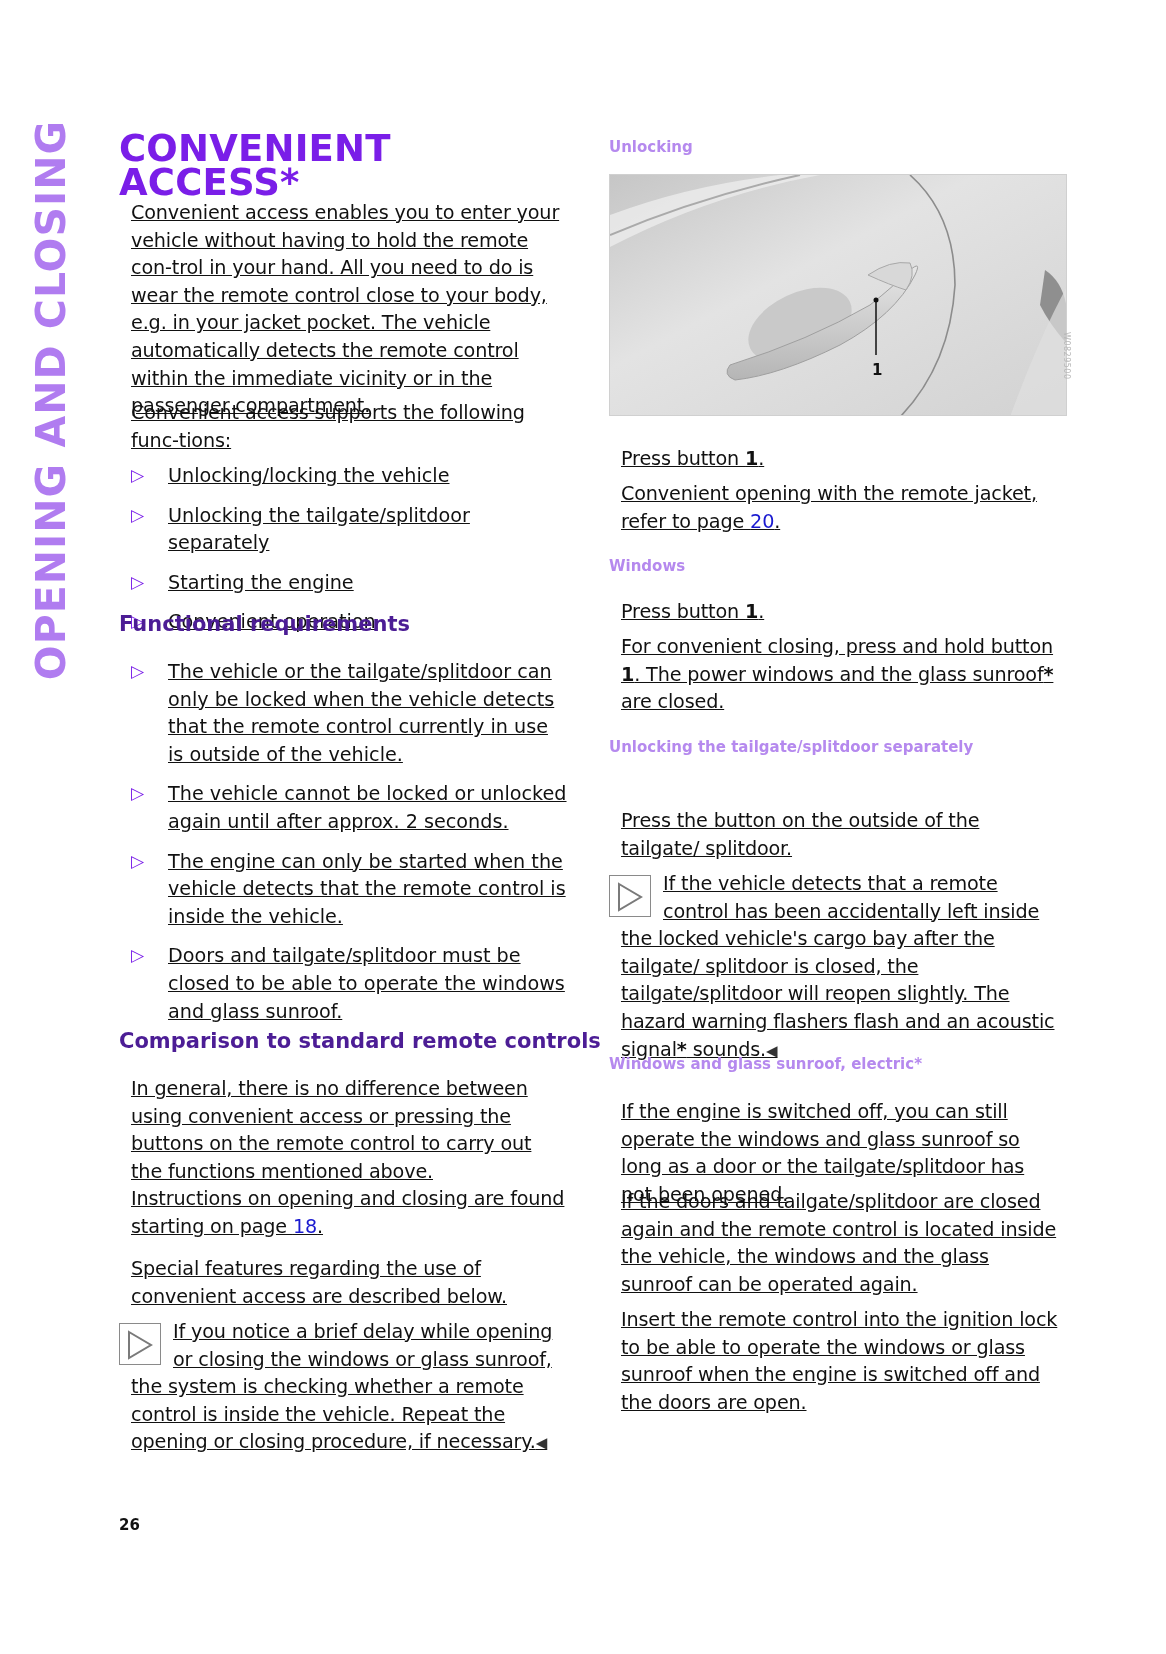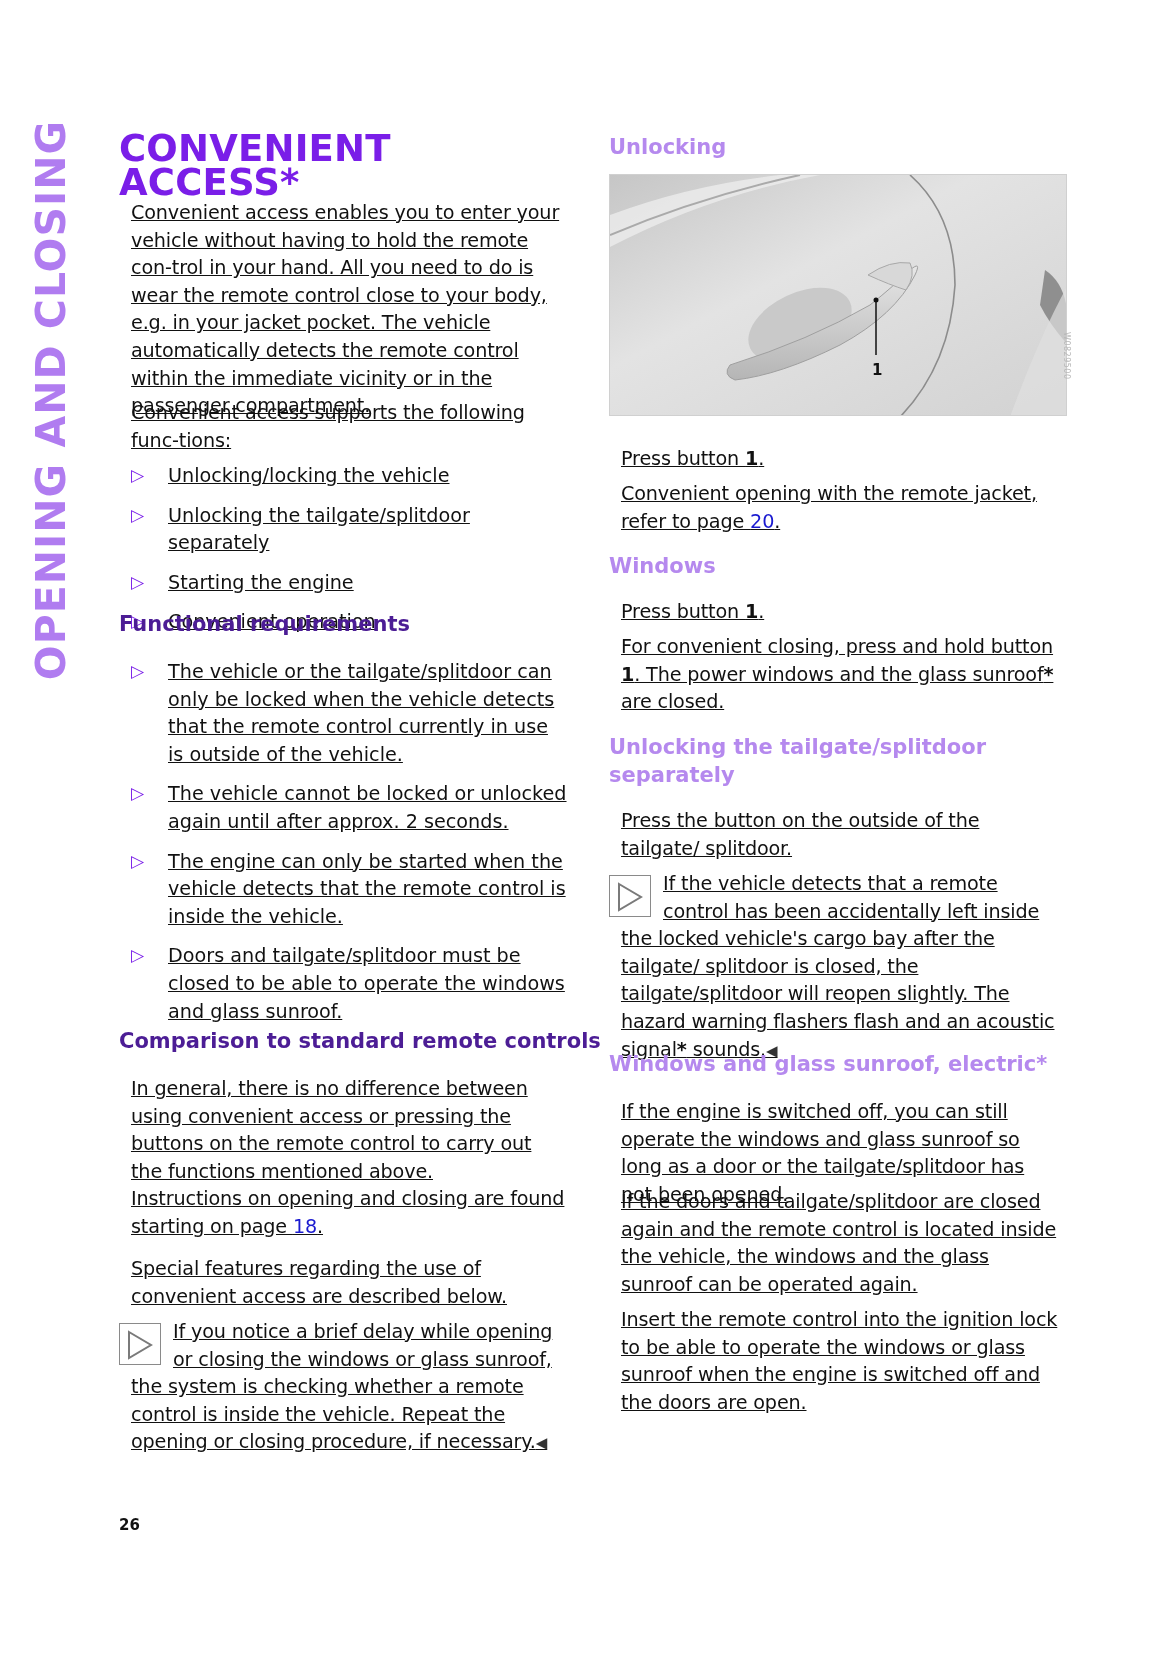--- a/index.html
+++ b/index.html
@@ -21,21 +21,21 @@
   .col { position: absolute; top: 0; }
   .col-left { left: 119px; width: 460px; }
   .col-right { left: 609px; width: 462px; }
   .abs { position: absolute; left: 0; right: 0; }
 
   .main-title {
     font-weight: bold; font-size: 37px; color: #7a1ee8; letter-spacing: 0.2px;
     margin: 0; line-height: 34px;
   }
   .h2 { font-weight: bold; font-size: 21px; color: #4c1d95; margin: 0; line-height: 28px; }
-  .h2-light { font-weight: bold; font-size: 21px; color: #b589ee; margin: 0; line-height: 28px; }
+  .h2-light { font-weight: bold; font-size: 15px; color: #b589ee; margin: 0; line-height: 28px; }
   p, li { font-size: 19.2px; line-height: 27.6px; margin: 12px; text-decoration: underline; }
   p { letter-spacing: -0.15px; }
   ul.tri { list-style: none; margin: 0; padding: 0; }
   ul.tri li { position: relative; padding-left: 37px; margin-bottom: 7px; }
   ul.tri li .bullet {
     position: absolute; left: 0; top: 0; color: #7a1ee8; font-size: 17px; line-height: 27.6px;
   }
   .link { color: #1a1ad0; }
   .end-mark { color: #333; font-size: 15px; }
   .note { position: relative; }

